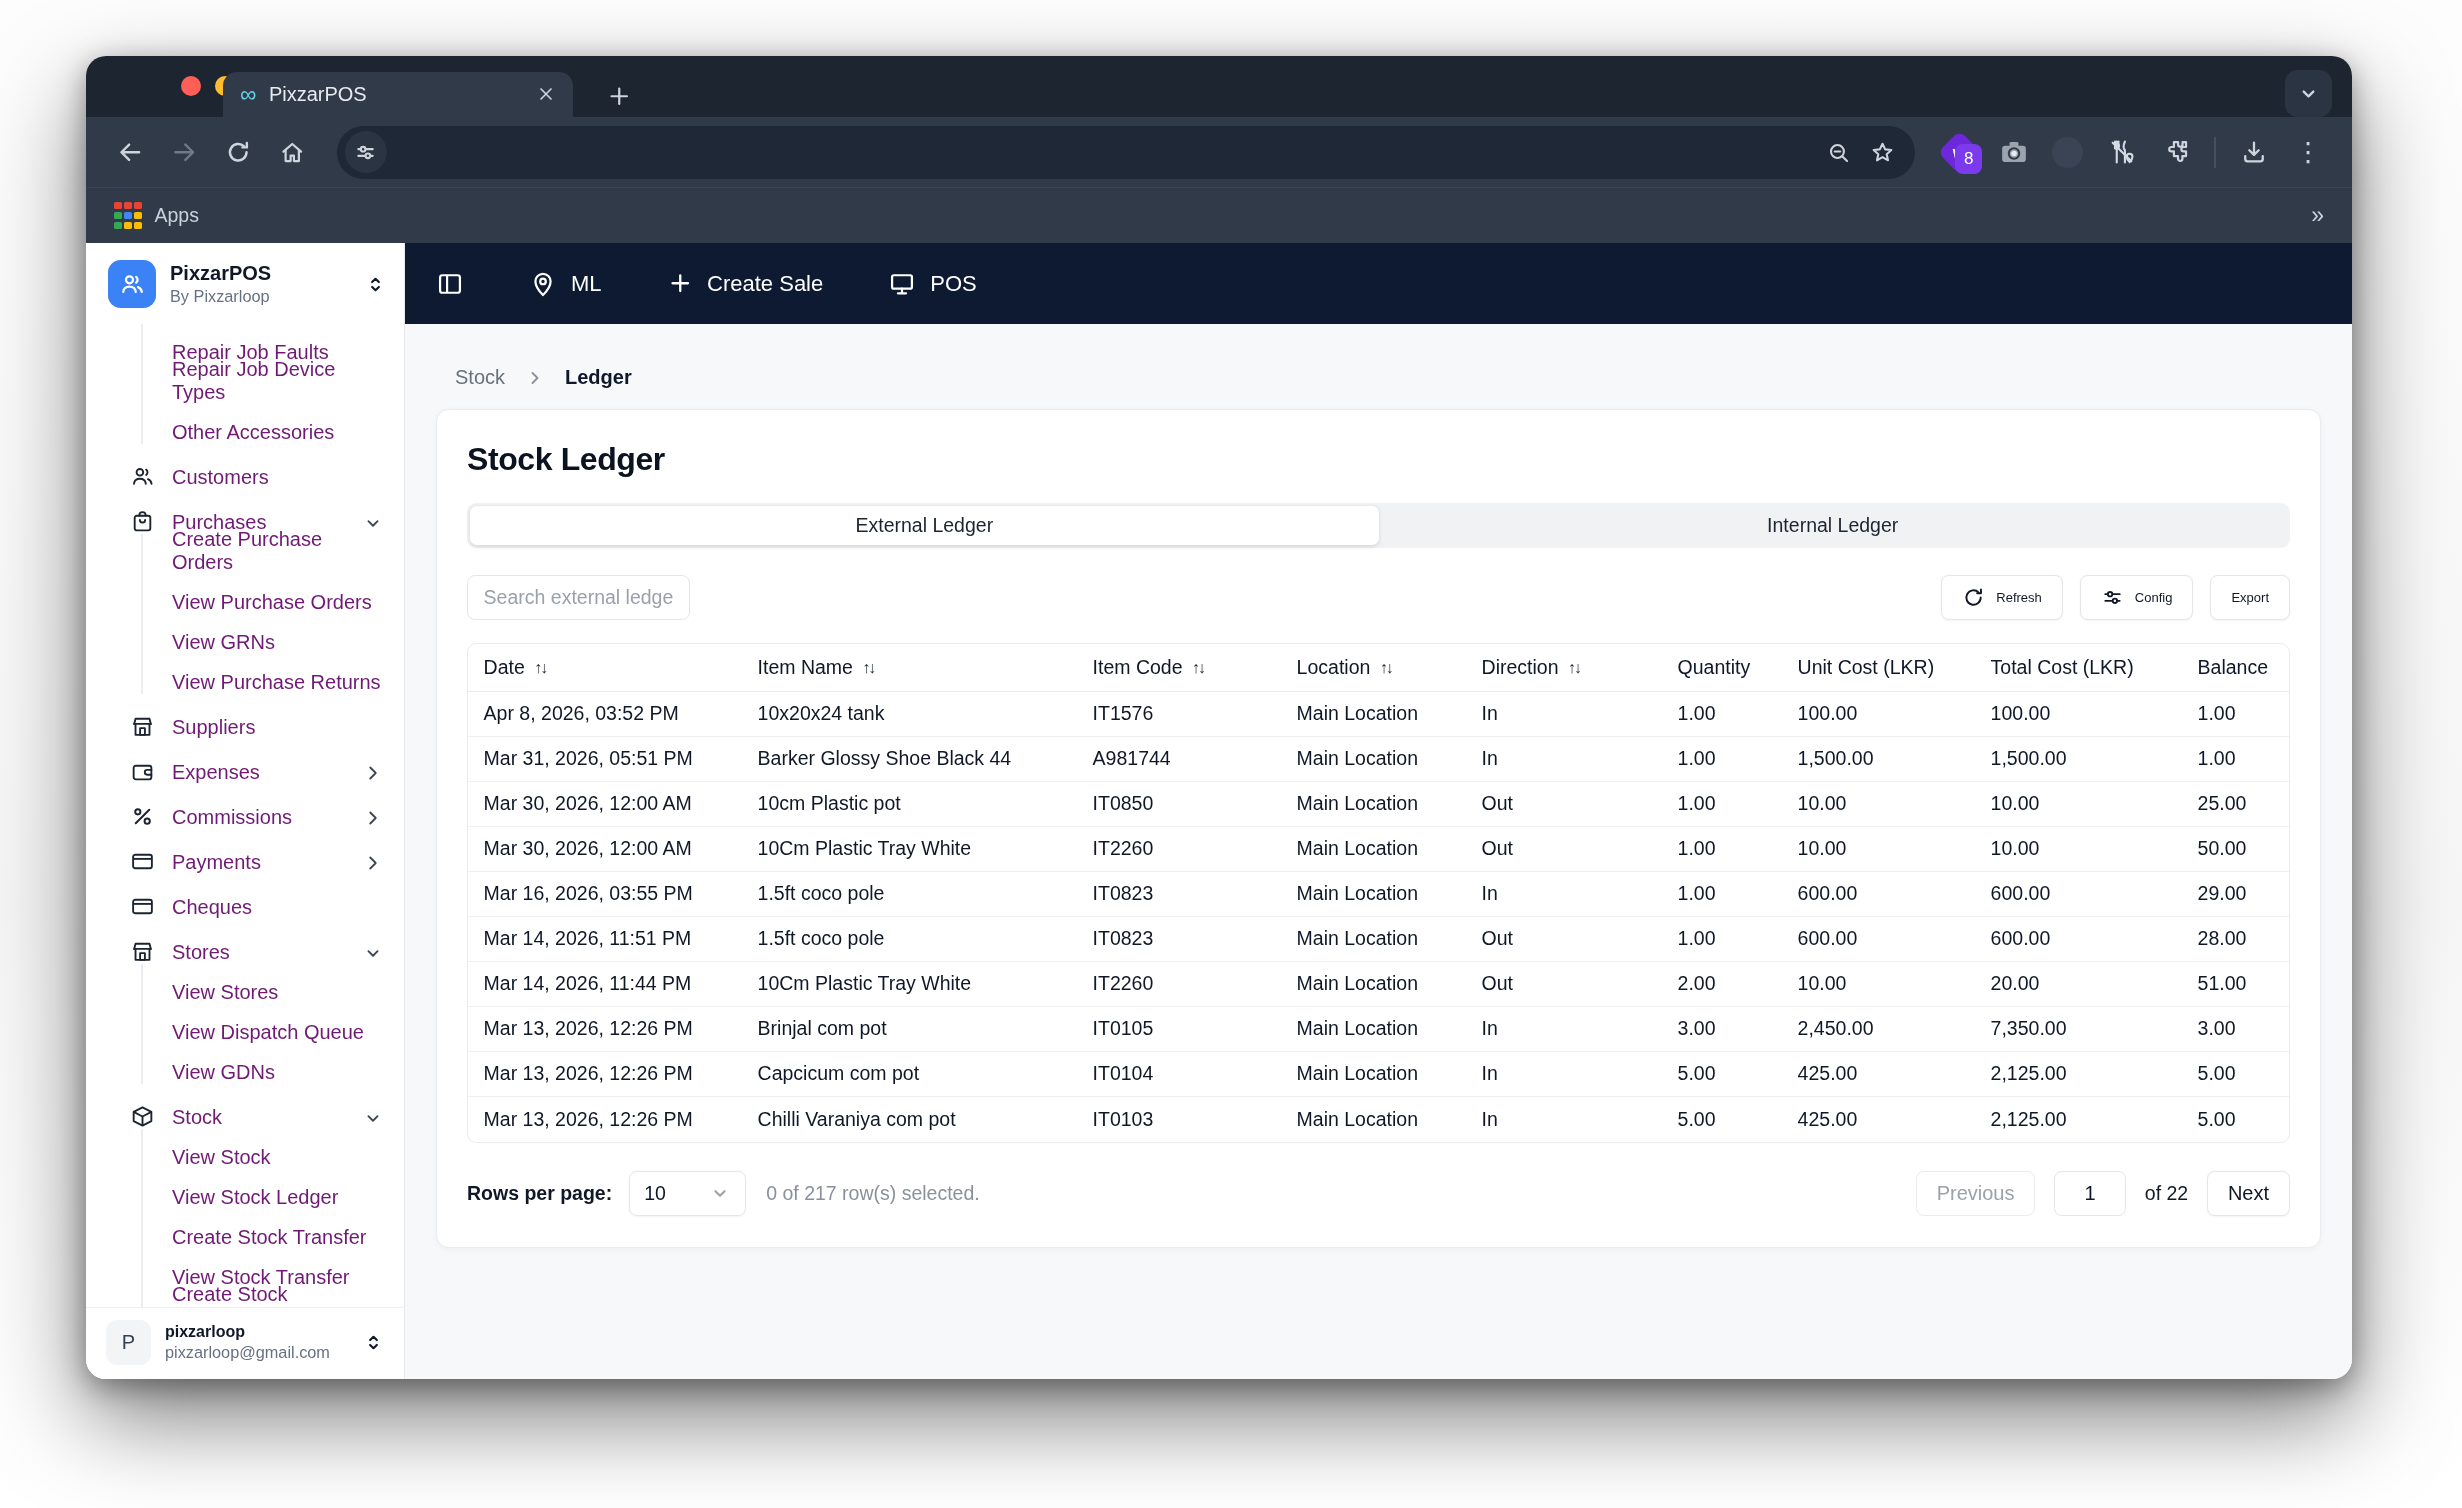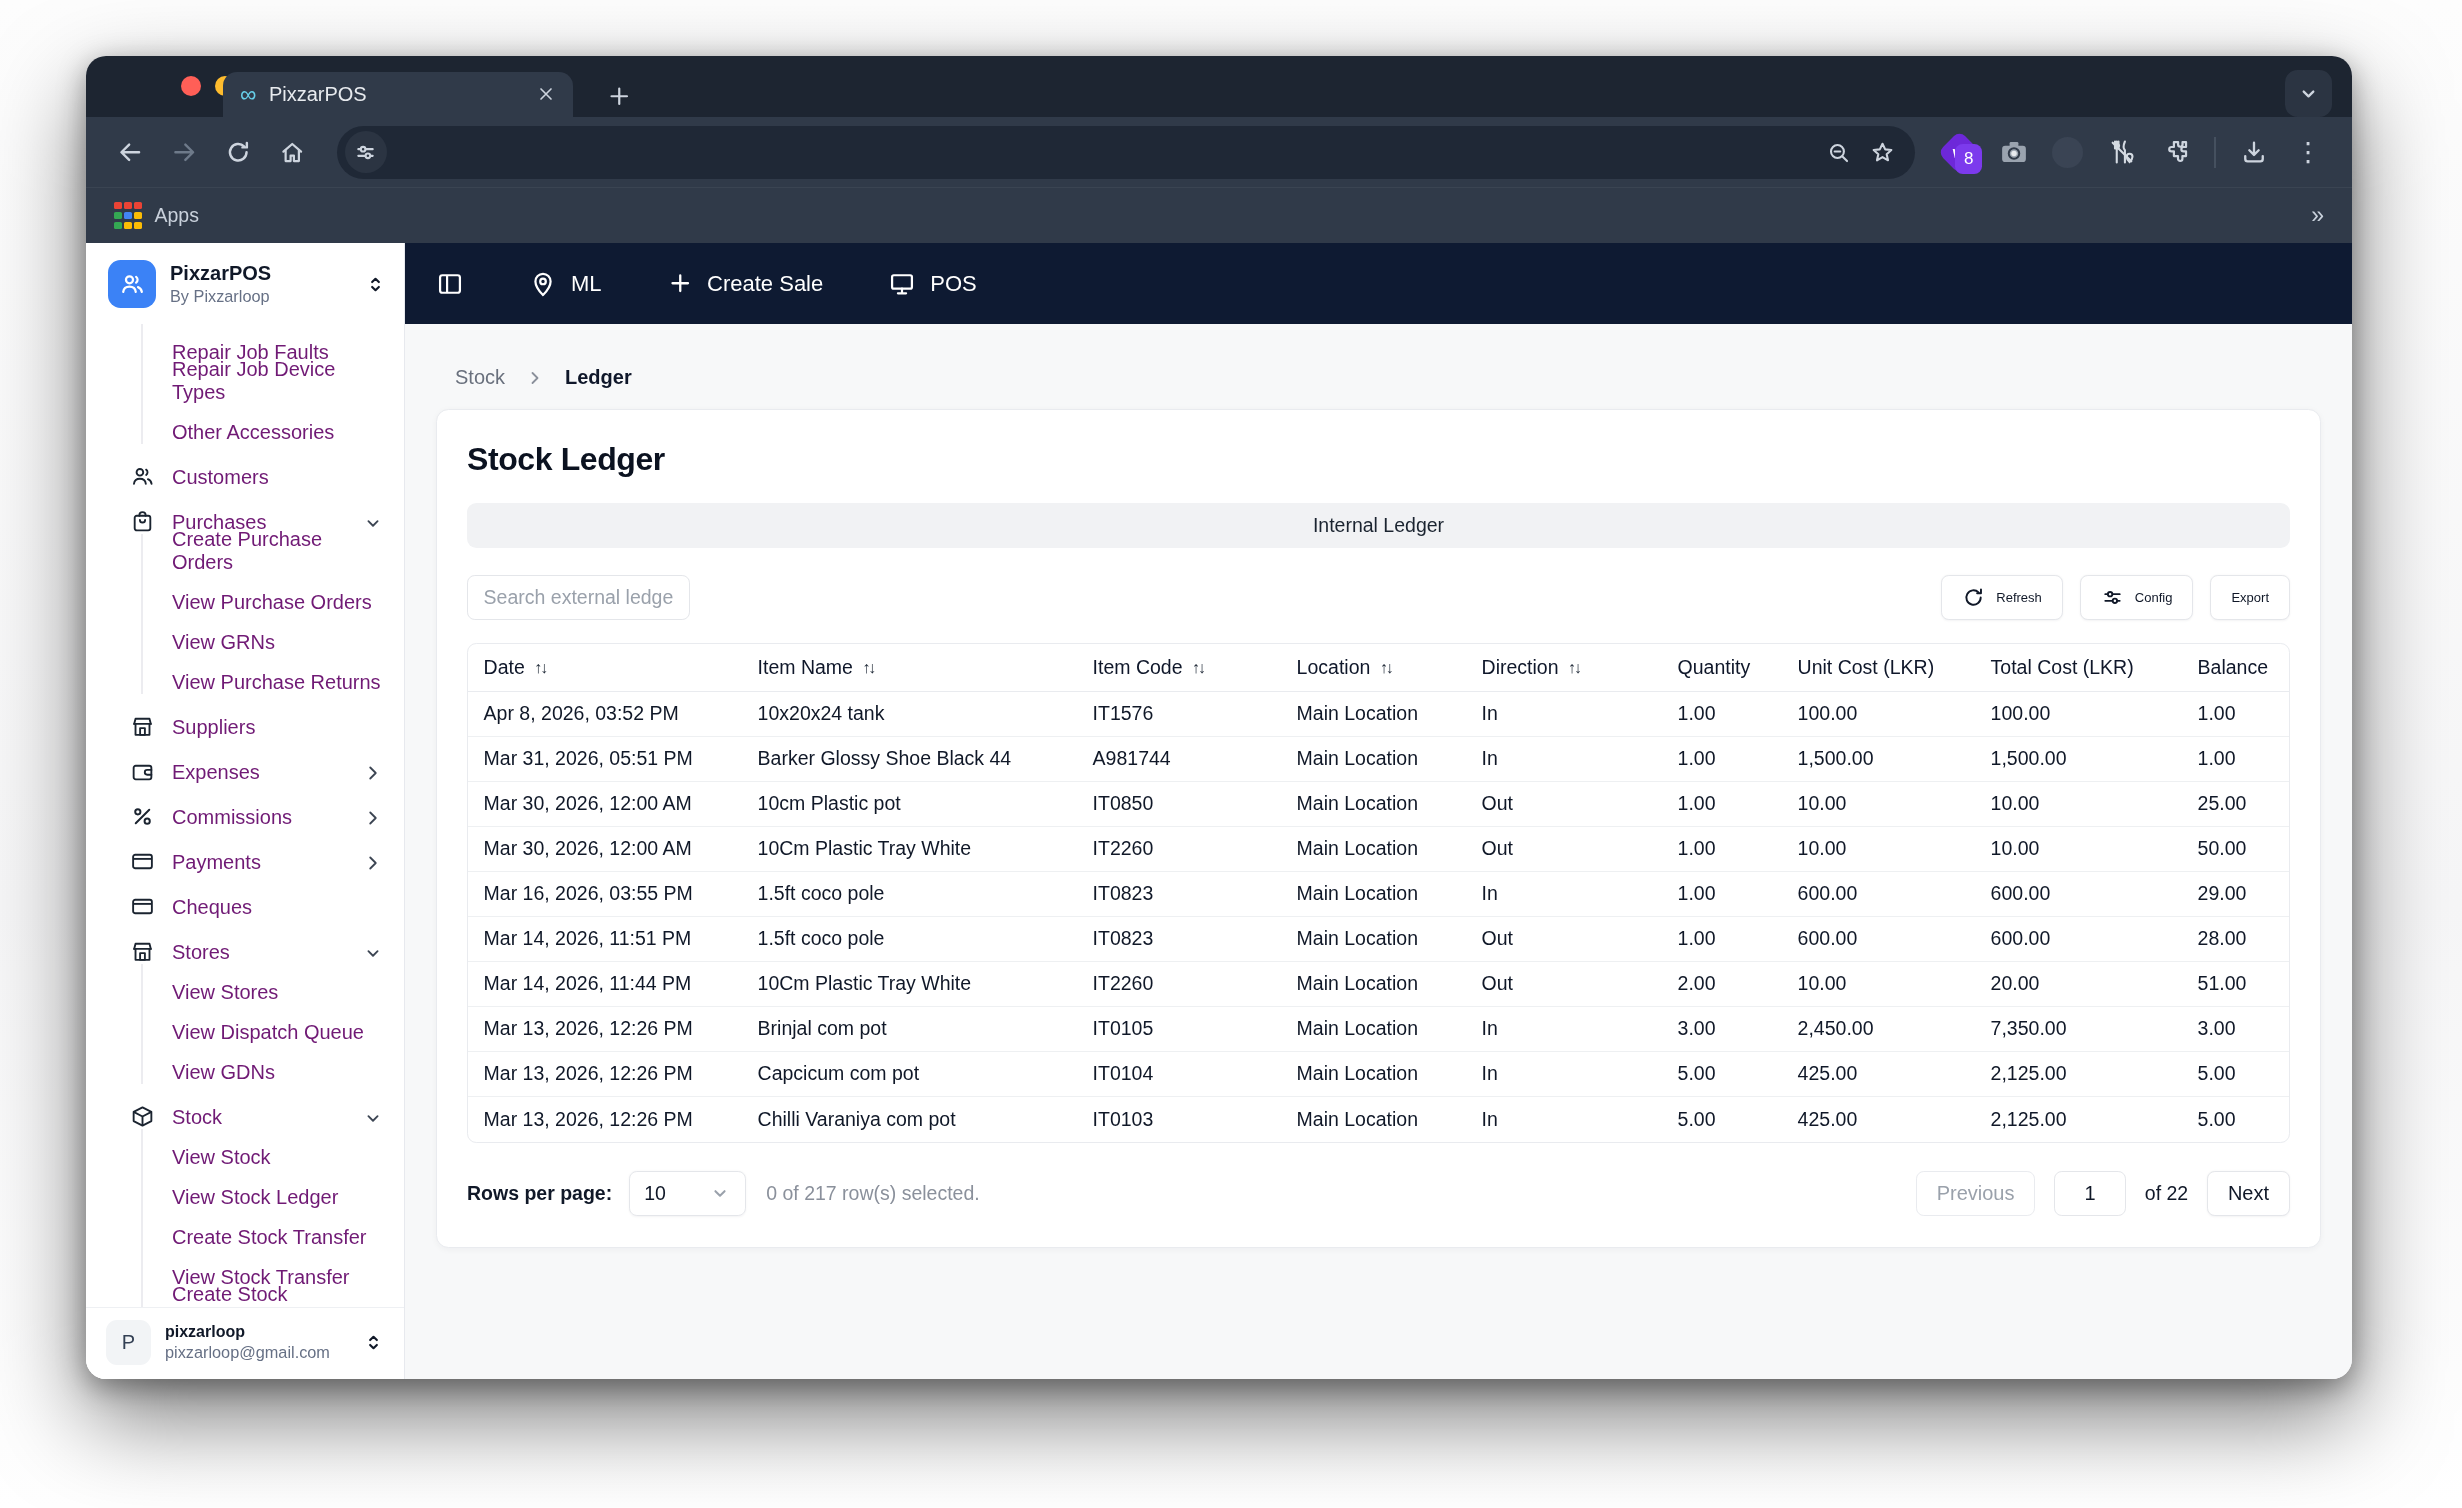--- a/index.html
+++ b/index.html
@@ -490,20 +490,21 @@
                   <path d="m9 6 6 6-6 6"></path>
                 </svg>
             </span>
             <span class="bc-current">Ledger</span>
           </div>
 
           <div class="card">
             <h1 class="page-title">Stock Ledger</h1>
 
             <div class="tabsbar" id="tabsbar">
+                <div class="tabbtn active">External Ledger</div>
                 <div class="tabbtn">Internal Ledger</div>
               </div>
 
             <div class="controls">
               <input class="search" placeholder="Search external ledger e" style="">
               <div class="ctl-right">
                 <button class="btn">
                   <span class="b-ic">
                     <svg width="23" height="23" viewBox="0 0 24 24" fill="none" stroke="#101828" stroke-width="2" stroke-linecap="round" stroke-linejoin="round">
                         <path d="M19.5 12a7.5 7.5 0 1 1-2.2-5.3"></path>

